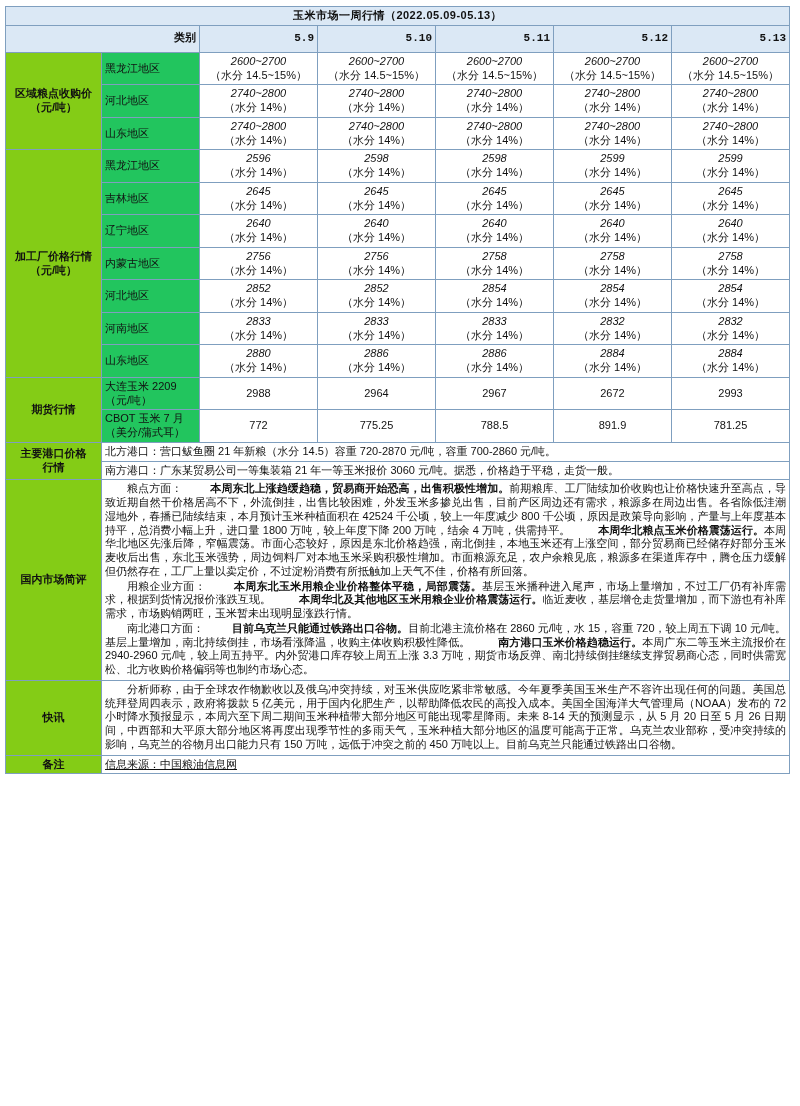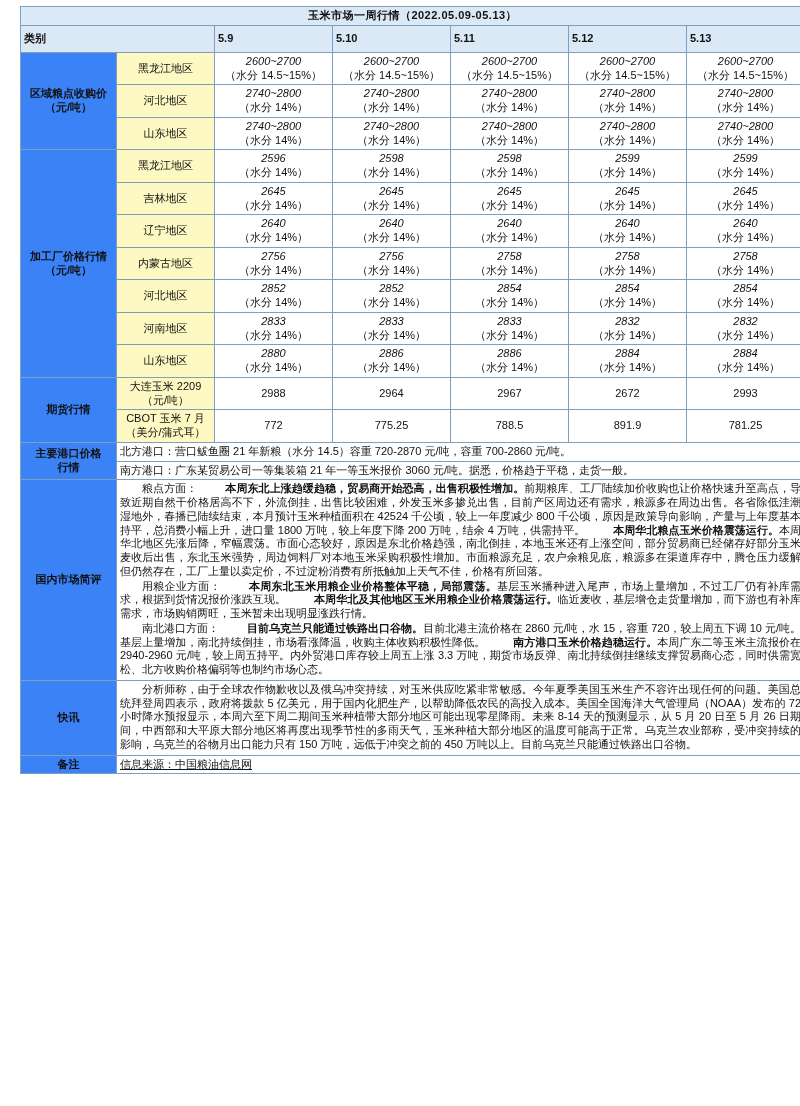--- a/index.html
+++ b/index.html
@@ -7,21 +7,21 @@
     padding: 0;
     background: #ffffff;
   }
   body {
     font-family: "Liberation Sans", sans-serif;
     width: 800px;
   }
   .sheet {
     width: 800px;
     box-sizing: border-box;
-    padding: 6px 8px 10px 20px;
+    padding: 6px 8px 10px 5px;
   }
   table.main {
     width: 784px;
     border-collapse: collapse;
     table-layout: fixed;
     border: 1px solid #7f9fbf;
   }
   table.main td, table.main th {
     border: 1px solid #7f9fbf;
     font-size: 11px;
@@ -33,28 +33,29 @@
   .title-cell {
     background: #dbe8f5;
     text-align: center;
     font-weight: bold;
     font-size: 15px;
     padding: 7px 0 8px 0;
     letter-spacing: 0.5px;
   }
   .hdr {
     background: #dbe8f5;
-    text-align: left;
+    text-align: right;
     font-weight: bold;
     font-size: 12px;
     height: 22px;
+    font-family: Liberation Mono, monospace;
   }
   .sub-cell {
-    background: #fef9c3;
-    text-align: center;
+    background: #22c55e;
+    text-align: left;
     font-size: 11.5px;
     margin-left: 40px;
   }
   .val-cell {
     background: #ffffff;
     text-align: center;
     font-size: 11px;
   }
   .val-cell .l1 { display:block;font-style:italic; }
   .val-cell .l2 { display:block; }
@@ -75,21 +76,21 @@
     padding: 3px 6px;
     font-size: 11px;
   }
   .note-cell {
     background: #ffffff;
     font-size: 11.5px;
     padding: 5px 8px;
     text-decoration: underline;
   }
   .cat-tall {
-    background: #3b82f6;
+    background: #84cc16;
     text-align: center;
     font-weight: bold;
     font-size: 12.5px;
     line-height: 1.5;
   }
 </style>
 </head>
 <body>
 
 <div class="sheet">

